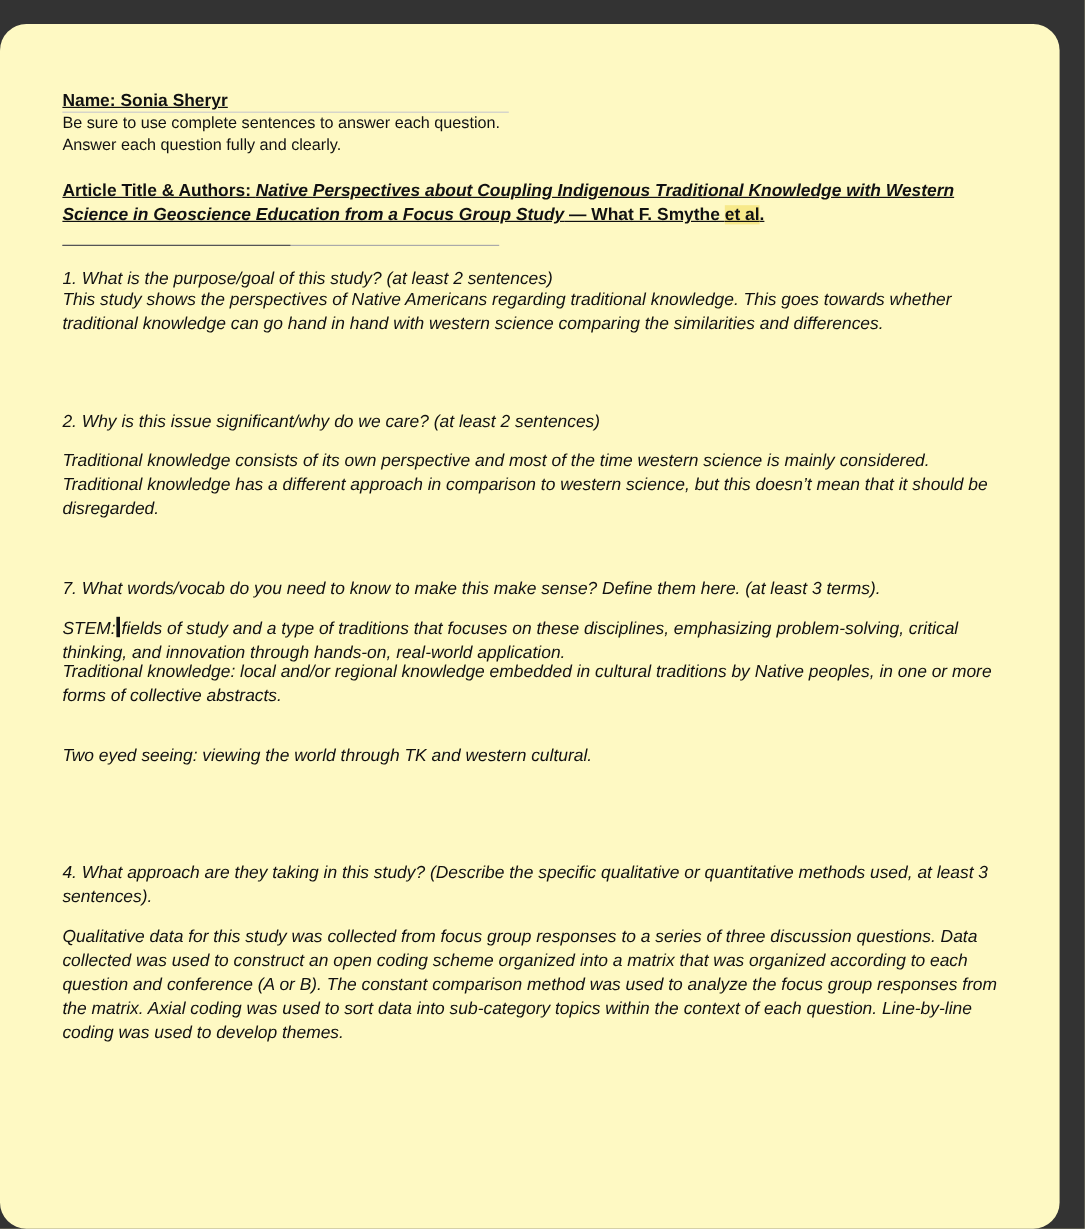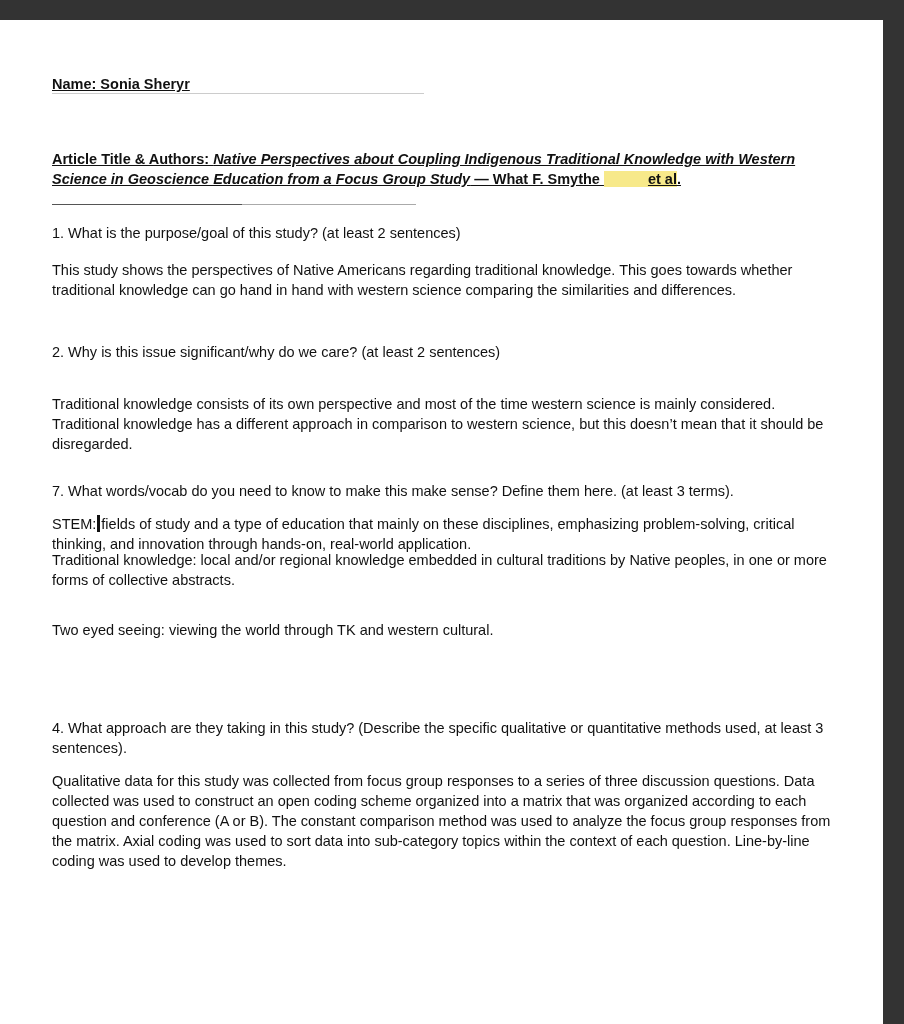--- a/index.html
+++ b/index.html
@@ -1,53 +1,55 @@
 <!DOCTYPE html>
 <html><head>
   <meta charset="utf-8">
   <style>
     html, body { margin: 0; padding: 0; }
     body { width: 904px; height: 1024px; background: #333333; position: relative; overflow: hidden;
       font-family: "Liberation Sans", sans-serif; color: #111; }
-    .page { position: absolute; left: 0; top: 20px; width: 883px; height: 1004px; background: #ffffff; }
+    .page { position: absolute; left: 0; top: 20px; width: 883px; height: 1004px; background: #fef9c3; border-radius: 22px; }
     .content { position: absolute; left: 52px; top: 0; width: 790px; font-size: 14.5px; line-height: 20px; }
     .name { position: absolute; top: 55px; left: 0; font-weight: bold; font-size: 14.5px;
       border-bottom: 1.5px solid #ccc; width: 372px; line-height: 18px; }
     .name span { text-decoration: underline; }
     .instr { position: absolute; top: 74px; left: 0; font-size: 13.5px; line-height: 18px; }
     .title { position: absolute; top: 129px; left: 0; width: 780px; font-weight: bold; text-decoration: underline; font-size: 14.5px; line-height: 20px; }
     .title i { font-style: italic; }
-    .hl { background: #f7e98a; padding-left: 44px; }
+    .hl { background: #f7e98a; }
     .rule { position: absolute; top: 184px; left: 0; width: 364px; height: 0; border-top: 1px solid #aaa; }
     .rule .dark { position: absolute; left: 0; top: -1px; width: 190px; border-top: 1.5px solid #555; }
-    .q { position: absolute; left: 0; width: 785px; }
+    .q { position: absolute; left: 0; width: 785px; font-style: italic; }
     .caret { display: inline-block; width: 3px; height: 17px; background: #111; vertical-align: -3px; margin: 0 1px; }
   </style>
 </head>
 <body>
 
 <div class="page">
   <div class="content">
     <div class="name"><span>Name: Sonia Sheryr</span></div>
     <div class="instr">
+      <div>Be sure to use complete sentences to answer each question.</div>
+      <div>Answer each question fully and clearly.</div>
     </div>
     <div class="title">
       <span>Article Title &amp; Authors: </span><i>Native Perspectives about Coupling Indigenous Traditional Knowledge with Western Science in Geoscience Education from a Focus Group Study</i><span> — What F. Smythe </span><span class="hl">et al</span><span>.</span>
     </div>
     <div class="rule">
         <div class="dark"></div>
       </div>
 
     <div class="q" style="top:203px">1. What is the purpose/goal of this study? (at least 2 sentences)</div>
-    <div class="q" style="top:240px">This study shows the perspectives of Native Americans regarding traditional knowledge. This goes towards whether traditional knowledge can go hand in hand with western science comparing the similarities and differences.</div>
+    <div class="q" style="top:220px">This study shows the perspectives of Native Americans regarding traditional knowledge. This goes towards whether traditional knowledge can go hand in hand with western science comparing the similarities and differences.</div>
 
     <div class="q" style="top:322px">2. Why is this issue significant/why do we care? (at least 2 sentences)</div>
-    <div class="q" style="top:374px">Traditional knowledge consists of its own perspective and most of the time western science is mainly considered. Traditional knowledge has a different approach in comparison to western science, but this doesn’t mean that it should be disregarded.</div>
+    <div class="q" style="top:354px">Traditional knowledge consists of its own perspective and most of the time western science is mainly considered. Traditional knowledge has a different approach in comparison to western science, but this doesn’t mean that it should be disregarded.</div>
 
     <div class="q" style="top:461px">7. What words/vocab do you need to know to make this make sense? Define them here. (at least 3 terms).</div>
-    <div class="q" style="top:494px"><span>STEM:</span><span class="caret"></span><span>fields of study and a type of education that mainly on these disciplines, emphasizing problem-solving, critical thinking, and innovation through hands-on, real-world application.</span></div>
+    <div class="q" style="top:494px"><span>STEM:</span><span class="caret"></span><span>fields of study and a type of traditions that focuses on these disciplines, emphasizing problem-solving, critical thinking, and innovation through hands-on, real-world application.</span></div>
     <div class="q" style="top:530px">Traditional knowledge: local and/or regional knowledge embedded in cultural traditions by Native peoples, in one or more forms of collective abstracts.</div>
     <div class="q" style="top:600px">Two eyed seeing: viewing the world through TK and western cultural.</div>
 
     <div class="q" style="top:698px">4. What approach are they taking in this study? (Describe the specific qualitative or quantitative methods used, at least 3 sentences).</div>
     <div class="q" style="top:751px">Qualitative data for this study was collected from focus group responses to a series of three discussion questions. Data collected was used to construct an open coding scheme organized into a matrix that was organized according to each question and conference (A or B). The constant comparison method was used to analyze the focus group responses from the matrix.  Axial coding was used to sort data into sub-category topics within the context of each question. Line-by-line coding was used to develop themes.</div>
   </div>
 </div>
 
 </body></html>

